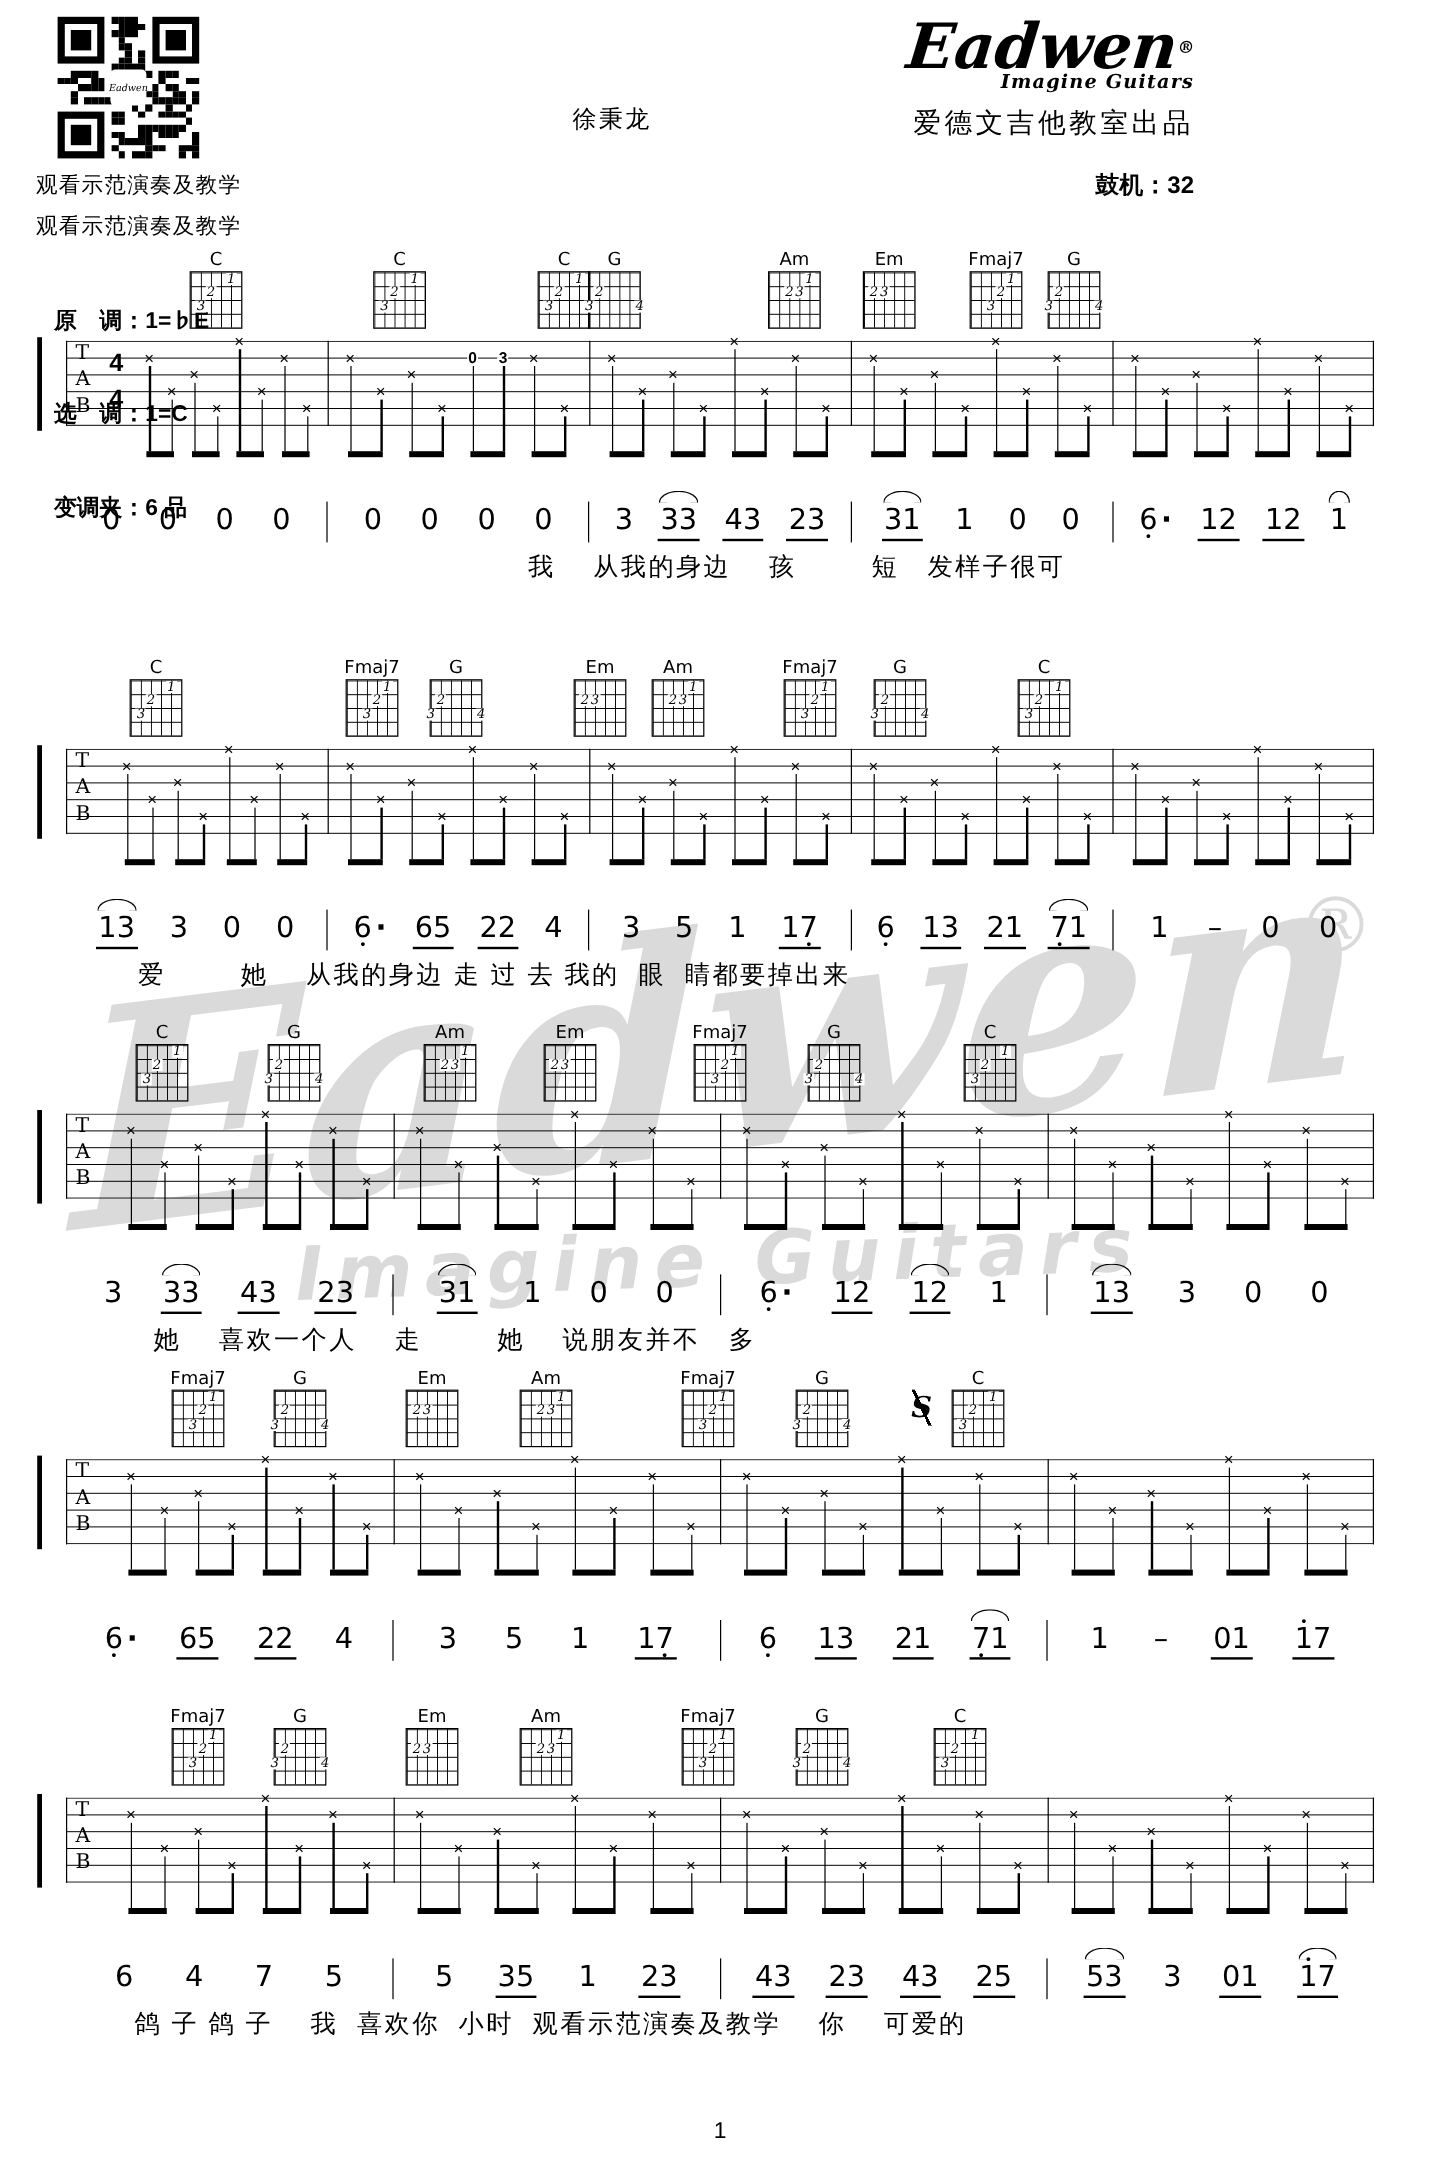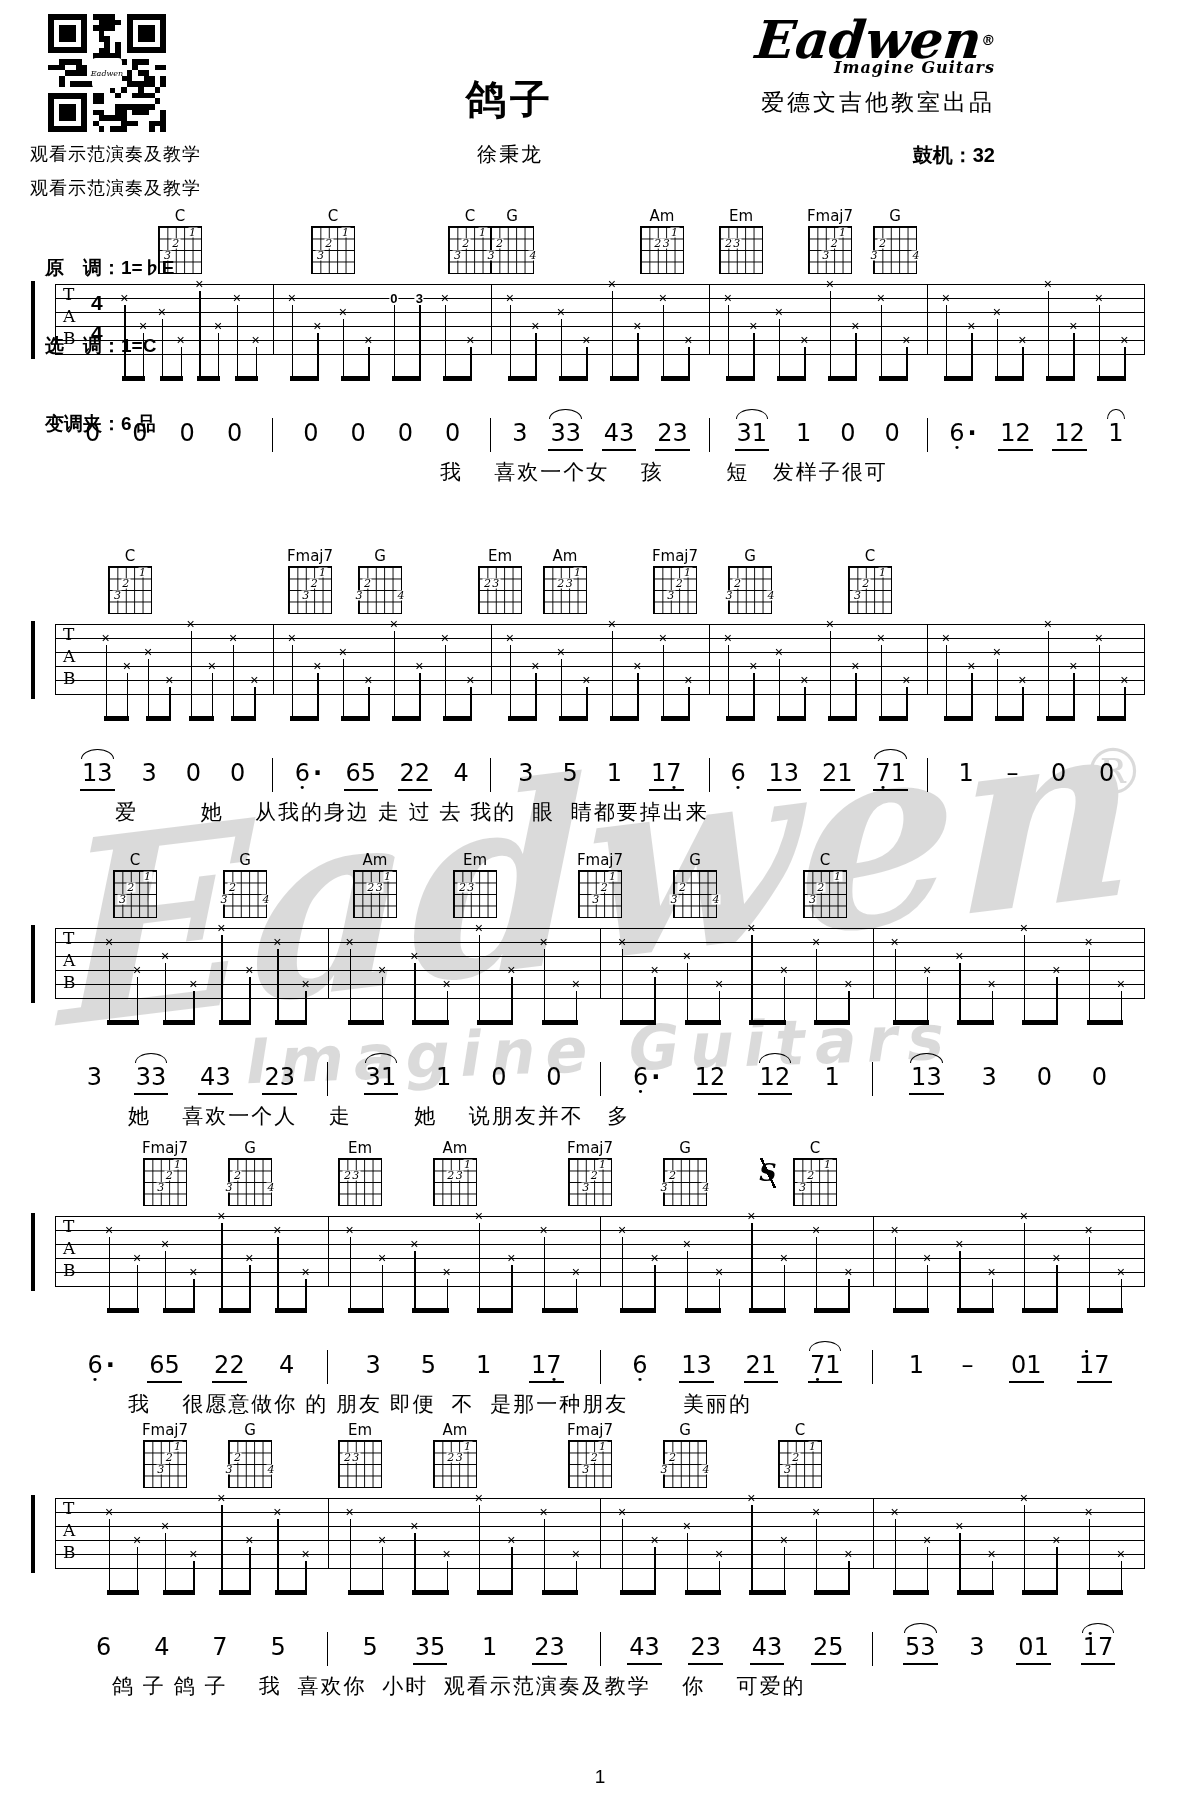--- a/index.html
+++ b/index.html
@@ -552,21 +552,20 @@
       <div class="finder" style="left:0;bottom:0">
           <i></i>
         </div>
       <div class="qr-logo">Eadwen</div>
     </div>
     <div class="qr-cap">观看示范演奏及教学</div>
     <div class="qr-cap">观看示范演奏及教学</div>
   </div>
 
   <div class="title-block">
-    <div class="song-title">鸽子</div>
     <div class="song-artist">徐秉龙</div>
   </div>
 
   <div class="brand-block">
     <div>
       <span class="logo-line"><span>Eadwen</span><span class="logo-reg">®</span></span>
     </div>
     <div class="logo-tag">Imagine Guitars</div>
     <div class="producer">爱德文吉他教室出品</div>
     <div class="meta-lines">
@@ -838,21 +837,21 @@
             </span>
             <span class="tok beam">
               <span class="d">1</span>
               <span class="d">2</span>
             </span>
             <span class="tok tie">
               <span class="d">1</span>
             </span>
           </div>
         </div>
-        <div class="lyrics" style="padding-left: 440px;">我    喜欢一个女    孩        短   发样子很可</div>
+        <div class="lyrics" style="padding-left: 440px;">我    从我的身边    孩        短   发样子很可</div>
       </div>
       <div class="system" style="top: 548px;">
         <div class="chords">
           <div class="chord" style="left: 130px;">
             <div class="cname">C</div>
             <div class="cgrid">
               <span class="fdot" style="left: 80%; top: 12.5%;">1</span>
               <span class="fdot" style="left: 40%; top: 37.5%;">2</span>
               <span class="fdot" style="left: 20%; top: 62.5%;">3</span>
             </div>
@@ -1547,21 +1546,20 @@
             <span class="tok beam">
               <span class="d">0</span>
               <span class="d">1</span>
             </span>
             <span class="tok beam">
               <span class="d hi">1</span>
               <span class="d">7</span>
             </span>
           </div>
         </div>
-        <div class="lyrics" style="padding-left: 128px;">我    很愿意做你 的 朋友 即便  不  是那一种朋友       美丽的</div>
       </div>
       <div class="system" style="top: 1422px;">
         <div class="chords">
           <div class="chord" style="left: 165px;">
             <div class="cname">Fmaj7</div>
             <div class="cgrid">
               <span class="fdot" style="left: 80%; top: 12.5%;">1</span>
               <span class="fdot" style="left: 60%; top: 37.5%;">2</span>
               <span class="fdot" style="left: 40%; top: 62.5%;">3</span>
             </div>

